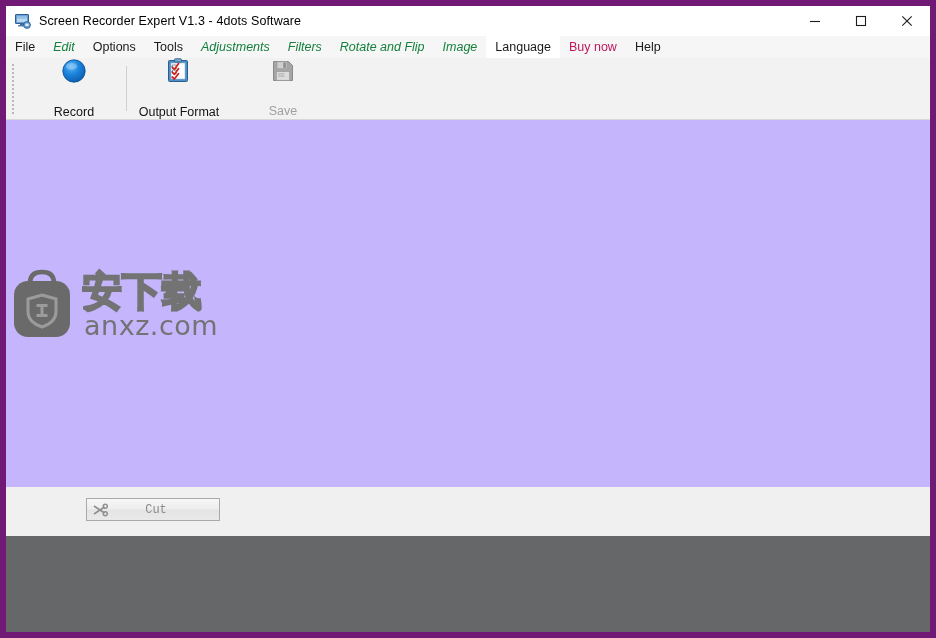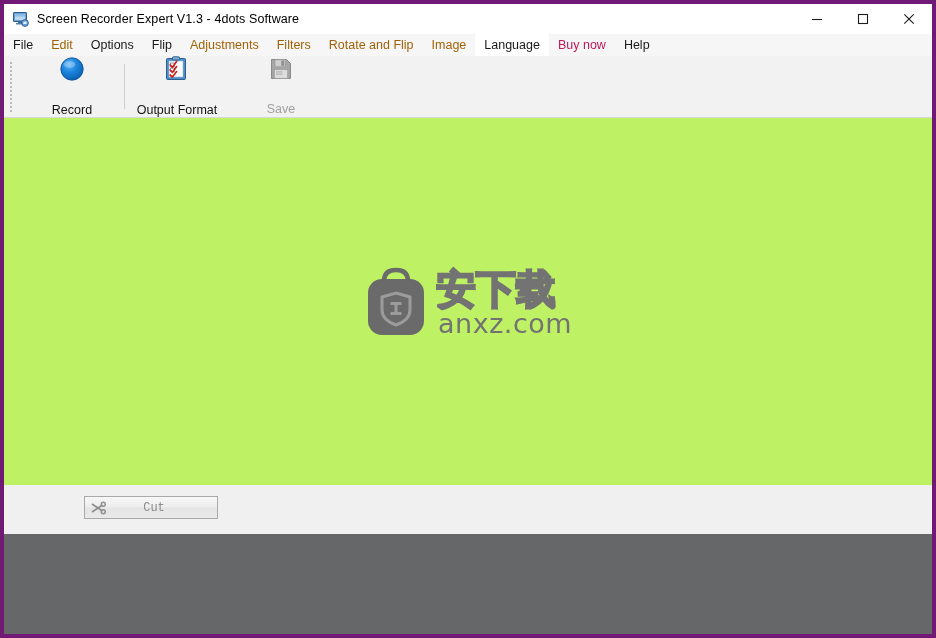--- a/index.html
+++ b/index.html
@@ -10,21 +10,21 @@
   body {
     font-family: "Liberation Sans", sans-serif;
     -webkit-font-smoothing: antialiased;
   }
 
   #app-window {
     position: relative;
     width: 936px;
     height: 638px;
     box-sizing: border-box;
-    border: 4px solid #701a75;
+    border: 6px solid #701a75;
     background: #f0f0f0;
     overflow: hidden;
   }
 
   
   #title-bar {
     position: relative;
     height: 30px;
     background: #ffffff;
     display: flex;
@@ -72,21 +72,21 @@
   }
   .menu-item {
     font-size: 12.5px;
     color: #1a1a1a;
     padding: 0 9px;
     line-height: 22px;
     height: 22px;
     white-space: nowrap;
     cursor: default;
   }
-  .menu-item.disabled { color: #a16207; }
+  .menu-item.disabled { color: #15803d; font-style: italic; }
   .menu-item.bold { font-weight: normal; color: #be185d; }
   .menu-item.hl { background: #ffffff; }
 
   
   #toolbar {
     height: 62px;
     background: #f2f2f2;
     border-bottom: 1px solid #d8d8d8;
     display: flex;
     align-items: stretch;
@@ -132,25 +132,24 @@
   .tool-sep {
     width: 1px;
     background: #cfcfcf;
     margin: 8px 0;
     flex: 0 0 auto;
   }
 
   
   #preview-area {
     height: 367px;
-    background: #bef264;
-    position: relative;
-    display: flex;
-    align-items: center;
-    justify-content: center;
+    background: #c4b5fd;
+    position: relative;
+    display: flex;
+    align-items: center;
   }
   #watermark {
     display: flex;
     align-items: center;
     opacity: 1;
     transform: translateY(2px);
   }
   #watermark-logo { flex: 0 0 auto; margin-right: 4px; }
   #watermark-wordmark { flex: 0 0 auto; }
 
@@ -245,21 +244,21 @@
           <line x1="10.7" y1="1.3" x2="1.3" y2="10.7" stroke="#1c1c1c" stroke-width="1.1"></line>
         </svg>
       </span>
     </button>
   </div>
 
   <div id="menu-bar">
     <div class="menu-item">File</div>
     <div class="menu-item disabled">Edit</div>
     <div class="menu-item">Options</div>
-    <div class="menu-item">Flip</div>
+    <div class="menu-item">Tools</div>
     <div class="menu-item disabled">Adjustments</div>
     <div class="menu-item disabled">Filters</div>
     <div class="menu-item disabled">Rotate and Flip</div>
     <div class="menu-item disabled">Image</div>
     <div class="menu-item hl">Language</div>
     <div class="menu-item bold">Buy now</div>
     <div class="menu-item">Help</div>
   </div>
 
   <div id="toolbar">

